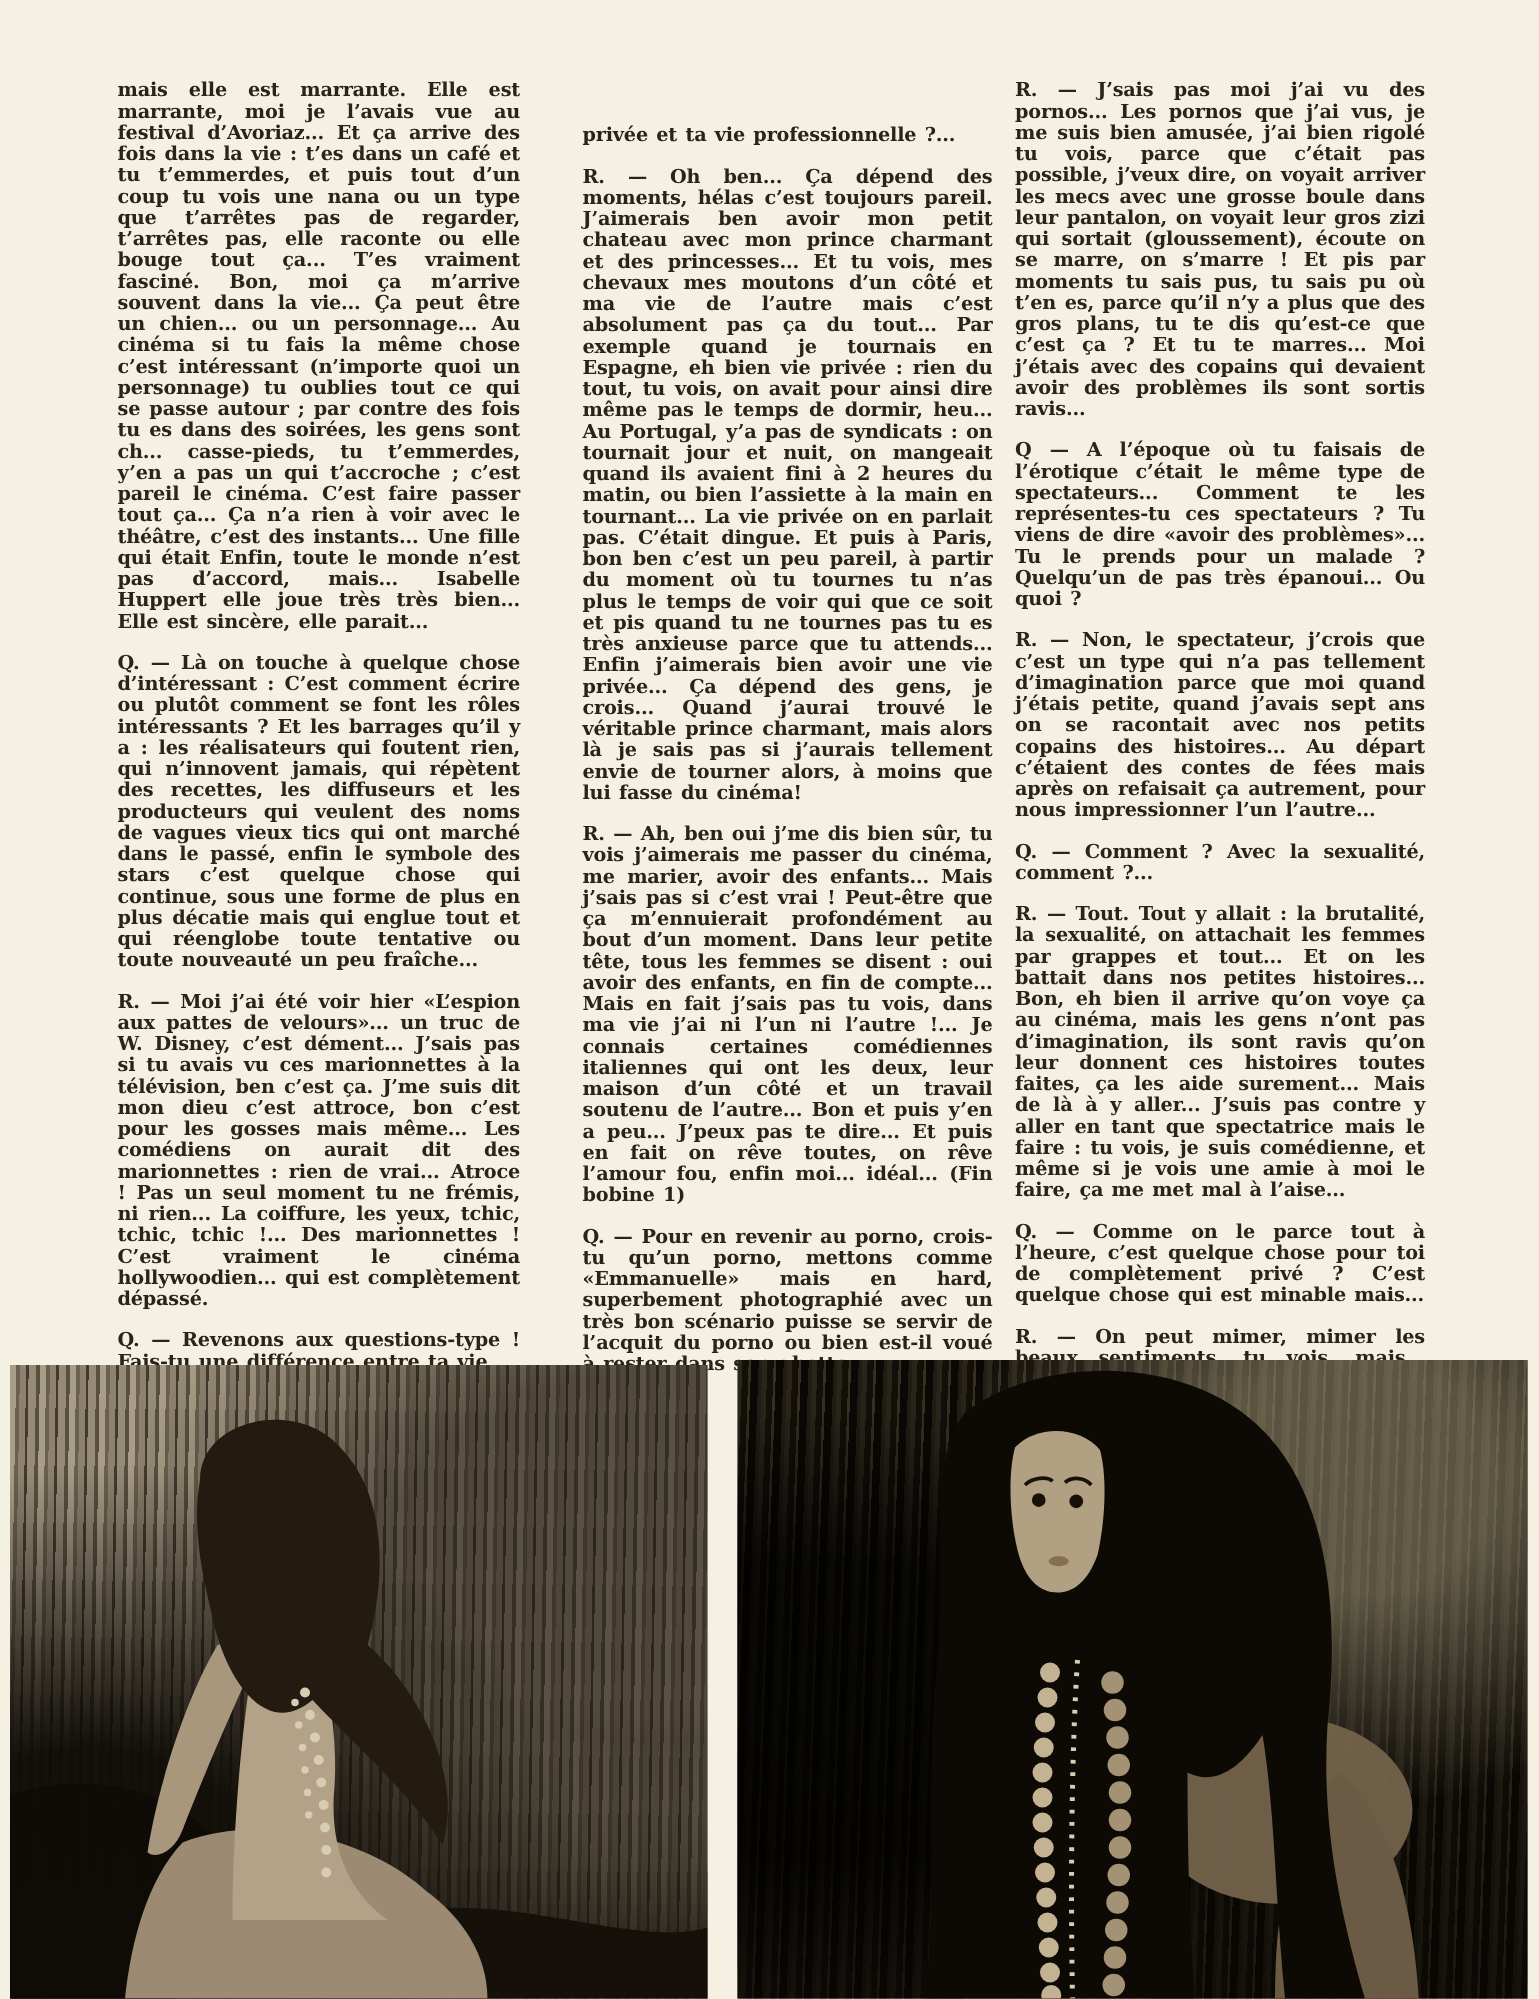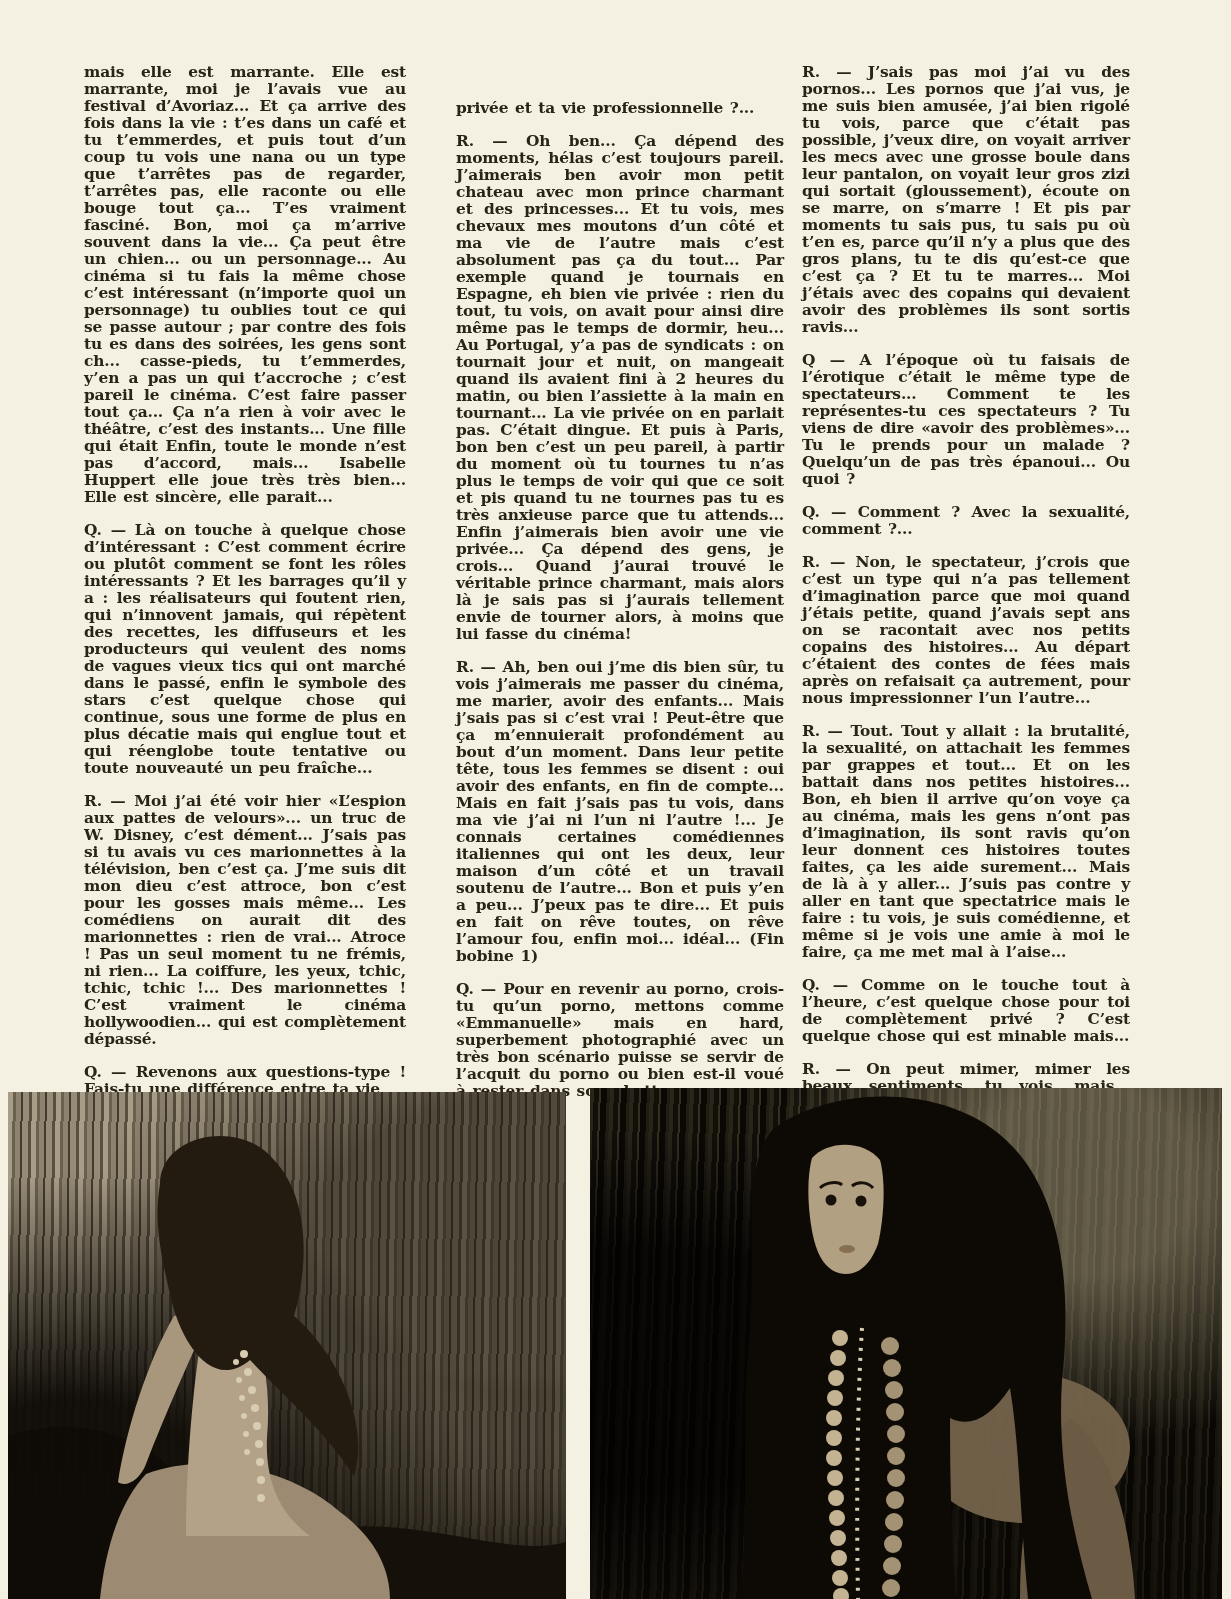--- a/index.html
+++ b/index.html
@@ -10,20 +10,21 @@
     background: #f5f1e2;
     overflow: hidden;
     position: relative;
     font-family: "DejaVu Serif", serif;
   }
   .text-area {
     position: absolute;
     top: 64px; left: 84px;
     width: 1066px;
     display: flex;
+    justify-content: center;
   }
   .col { width: 322px; }
   .col-2 { width: 328px; margin-left: 50px; margin-top: 36px; }
   .col-3 { width: 328px; margin-left: 18px; }
   .col p {
     margin: 0 0 16px 0;
     font-size: 15.4px;
     line-height: 17px;
     font-weight: bold;
     color: #2a2318;
@@ -70,24 +71,24 @@
   </div>
   <div class="col col-2">
     <p>privée et ta vie professionnelle ?...</p>
     <p>R. — Oh ben... Ça dépend des moments, hélas c’est toujours pareil. J’aimerais ben avoir mon petit chateau avec mon prince charmant et des princesses... Et tu vois, mes chevaux mes moutons d’un côté et ma vie de l’autre mais c’est absolument pas ça du tout... Par exemple quand je tournais en Espagne, eh bien vie privée : rien du tout, tu vois, on avait pour ainsi dire même pas le temps de dormir, heu... Au Portugal, y’a pas de syndicats : on tournait jour et nuit, on mangeait quand ils avaient fini à 2 heures du matin, ou bien l’assiette à la main en tournant... La vie privée on en parlait pas. C’était dingue. Et puis à Paris, bon ben c’est un peu pareil, à partir du moment où tu tournes tu n’as plus le temps de voir qui que ce soit et pis quand tu ne tournes pas tu es très anxieuse parce que tu attends... Enfin j’aimerais bien avoir une vie privée... Ça dépend des gens, je crois... Quand j’aurai trouvé le véritable prince charmant, mais alors là je sais pas si j’aurais tellement envie de tourner alors, à moins que lui fasse du cinéma!</p>
     <p>R. — Ah, ben oui j’me dis bien sûr, tu vois j’aimerais me passer du cinéma, me marier, avoir des enfants... Mais j’sais pas si c’est vrai ! Peut-être que ça m’ennuierait profondément au bout d’un moment. Dans leur petite tête, tous les femmes se disent : oui avoir des enfants, en fin de compte... Mais en fait j’sais pas tu vois, dans ma vie j’ai ni l’un ni l’autre !... Je connais certaines comédiennes italiennes qui ont les deux, leur maison d’un côté et un travail soutenu de l’autre... Bon et puis y’en a peu... J’peux pas te dire... Et puis en fait on rêve toutes, on rêve l’amour fou, enfin moi... idéal... (Fin bobine 1)</p>
     <p>Q. — Pour en revenir au porno, crois-tu qu’un porno, mettons comme «Emmanuelle» mais en hard, superbement photographié avec un très bon scénario puisse se servir de l’acquit du porno ou bien est-il voué à rester dans son ghetto...</p>
   </div>
   <div class="col col-3">
     <p>R. — J’sais pas moi j’ai vu des pornos... Les pornos que j’ai vus, je me suis bien amusée, j’ai bien rigolé tu vois, parce que c’était pas possible, j’veux dire, on voyait arriver les mecs avec une grosse boule dans leur pantalon, on voyait leur gros zizi qui sortait (gloussement), écoute on se marre, on s’marre ! Et pis par moments tu sais pus, tu sais pu où t’en es, parce qu’il n’y a plus que des gros plans, tu te dis qu’est-ce que c’est ça ? Et tu te marres... Moi j’étais avec des copains qui devaient avoir des problèmes ils sont sortis ravis...</p>
     <p>Q — A l’époque où tu faisais de l’érotique c’était le même type de spectateurs... Comment te les représentes-tu ces spectateurs ? Tu viens de dire «avoir des problèmes»... Tu le prends pour un malade ? Quelqu’un de pas très épanoui... Ou quoi ?</p>
+    <p>R. — Non, le spectateur, j’crois que c’est un type qui n’a pas tellement d’imagination parce que moi quand j’étais petite, quand j’avais sept ans on se racontait avec nos petits copains des histoires... Au départ c’étaient des contes de fées mais après on refaisait ça autrement, pour nous impressionner l’un l’autre...</p>
     <p>Q. — Comment ? Avec la sexualité, comment ?...</p>
-    <p>R. — Non, le spectateur, j’crois que c’est un type qui n’a pas tellement d’imagination parce que moi quand j’étais petite, quand j’avais sept ans on se racontait avec nos petits copains des histoires... Au départ c’étaient des contes de fées mais après on refaisait ça autrement, pour nous impressionner l’un l’autre...</p>
     <p>R. — Tout. Tout y allait : la brutalité, la sexualité, on attachait les femmes par grappes et tout... Et on les battait dans nos petites histoires... Bon, eh bien il arrive qu’on voye ça au cinéma, mais les gens n’ont pas d’imagination, ils sont ravis qu’on leur donnent ces histoires toutes faites, ça les aide surement... Mais de là à y aller... J’suis pas contre y aller en tant que spectatrice mais le faire : tu vois, je suis comédienne, et même si je vois une amie à moi le faire, ça me met mal à l’aise...</p>
-    <p>Q. — Comme on le touche tout à l’heure, c’est quelque chose pour toi de complètement privé ? C’est quelque chose qui est minable mais...</p>
+    <p>Q. — Comme on le parce tout à l’heure, c’est quelque chose pour toi de complètement privé ? C’est quelque chose qui est minable mais...</p>
     <p>R. — On peut mimer, mimer les beaux sentiments, tu vois, mais... J’sais pas. P’t’être que je suis pas assez équilibrée</p>
   </div>
 </div>
 
 <div class="photo photo-left">
   <svg viewBox="0 0 558 507" preserveAspectRatio="none">
 
     <path d="M0,432 C80,402 180,468 300,440 C400,418 500,468 558,450 L558,507 L0,507 Z" fill="#15100a"></path>
     <ellipse cx="55" cy="430" rx="130" ry="95" fill="#0e0b06" opacity="0.85"></ellipse>
 

